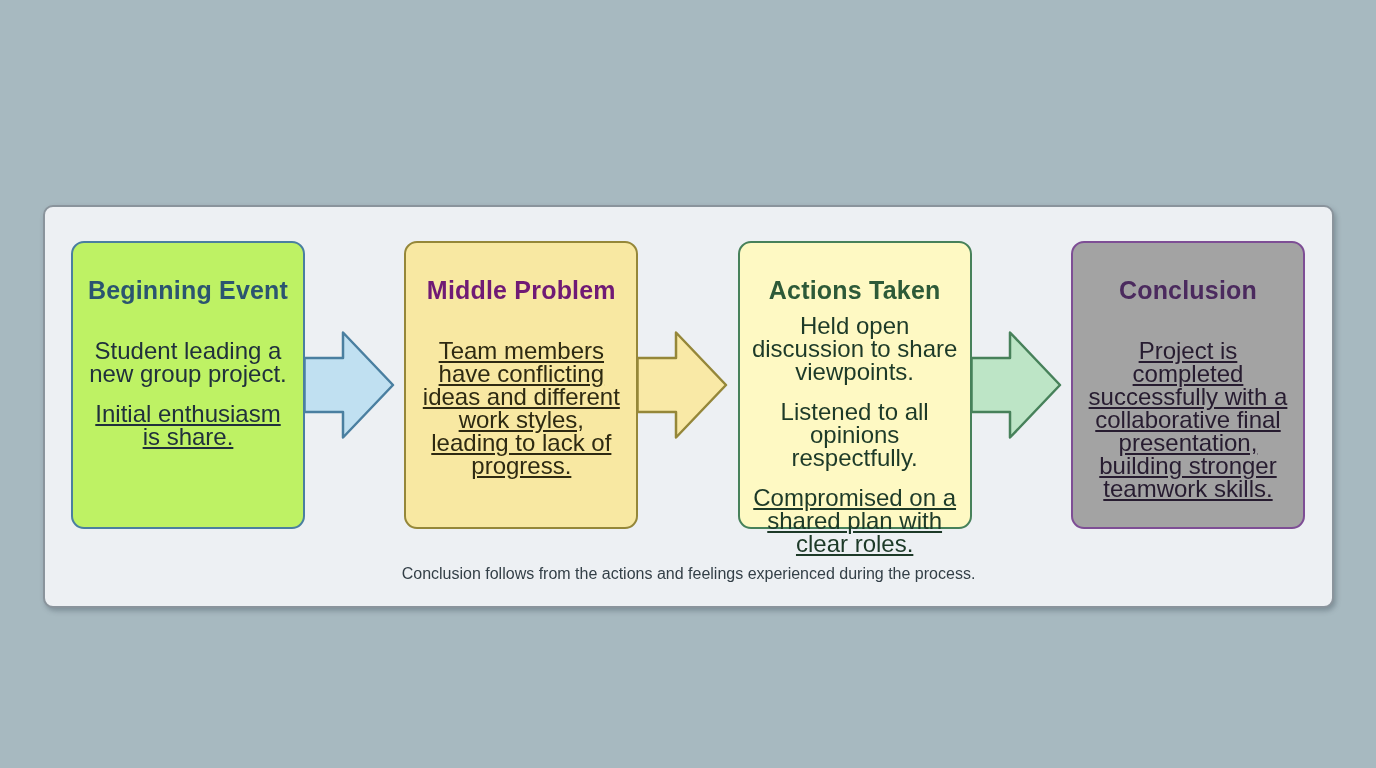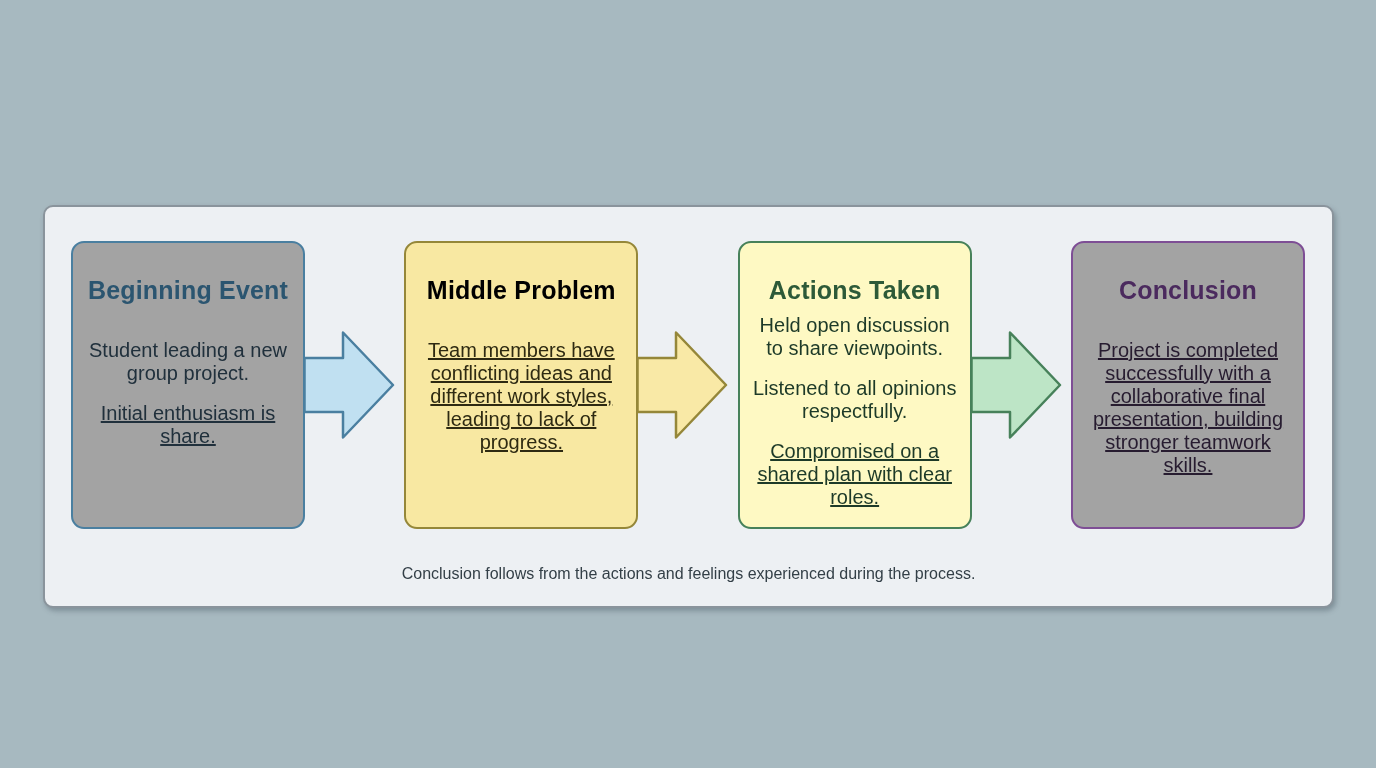--- a/index.html
+++ b/index.html
@@ -29,21 +29,21 @@
     text-align: center;
     position: relative;
     z-index: 2;
   }
   .box-title {
     font-size: 25px; font-weight: bold;
     margin-top: 14px; line-height: 30px;
     letter-spacing: 0.2px;
   }
   .box-body {
-    font-size: 20px; line-height: 23px;
+    font-size: 24px; line-height: 23px;
     margin-top: 34px;
   }
   .box.tight .box-body { margin-top: 9px; }
   .box-body p { margin: 0 0 17px 0; }
   .box-body p:last-child { margin-bottom: 0; text-decoration: underline; }
   .arrow-cell {
     flex: 1 1 auto;
     height: 288px;
     display: flex; align-items: center;
     position: relative;
@@ -61,36 +61,36 @@
   }
 </style>
 </head>
 <body style="background-color: rgb(167, 185, 192);">
 
 <div class="stage">
   <div class="panel" style="background-color: rgb(237, 240, 243); border-color: rgb(138, 148, 156);">
 
     <div class="flow-row">
 
-      <div class="box" style="background-color: #a3a3a3; border-color: rgb(74, 127, 160);">
+      <div class="box" style="background-color: #bef264; border-color: rgb(74, 127, 160);">
         <div class="box-title" style="color: rgb(43, 85, 112);">Beginning Event</div>
         <div class="box-body" style="color: rgb(32, 48, 60);">
           <p>Student leading a new group project.</p>
           <p>Initial enthusiasm is share.</p>
         </div>
       </div>
 
       <div class="arrow-cell">
         <svg class="arrow-svg" viewBox="0 0 92 108" xmlns="http://www.w3.org/2000/svg">
           <polygon points="1.5,27 40,27 40,1.5 90,54 40,106.5 40,81 1.5,81" stroke-width="2.5" stroke-linejoin="round" fill="#c0e0f1" stroke="#4a7fa0"></polygon>
         </svg>
       </div>
 
       <div class="box" style="background-color: rgb(248, 232, 162); border-color: rgb(149, 135, 57);">
-        <div class="box-title" style="color: #000000;">Middle Problem</div>
+        <div class="box-title" style="color: #701a75;">Middle Problem</div>
         <div class="box-body" style="color: rgb(46, 42, 18);">
           <p>Team members have conflicting ideas and different work styles, leading to lack of progress.</p>
         </div>
       </div>
 
       <div class="arrow-cell">
         <svg class="arrow-svg" viewBox="0 0 92 108" xmlns="http://www.w3.org/2000/svg">
           <polygon points="1.5,27 40,27 40,1.5 90,54 40,106.5 40,81 1.5,81" stroke-width="2.5" stroke-linejoin="round" fill="#f9e9a6" stroke="#958739"></polygon>
         </svg>
       </div>

